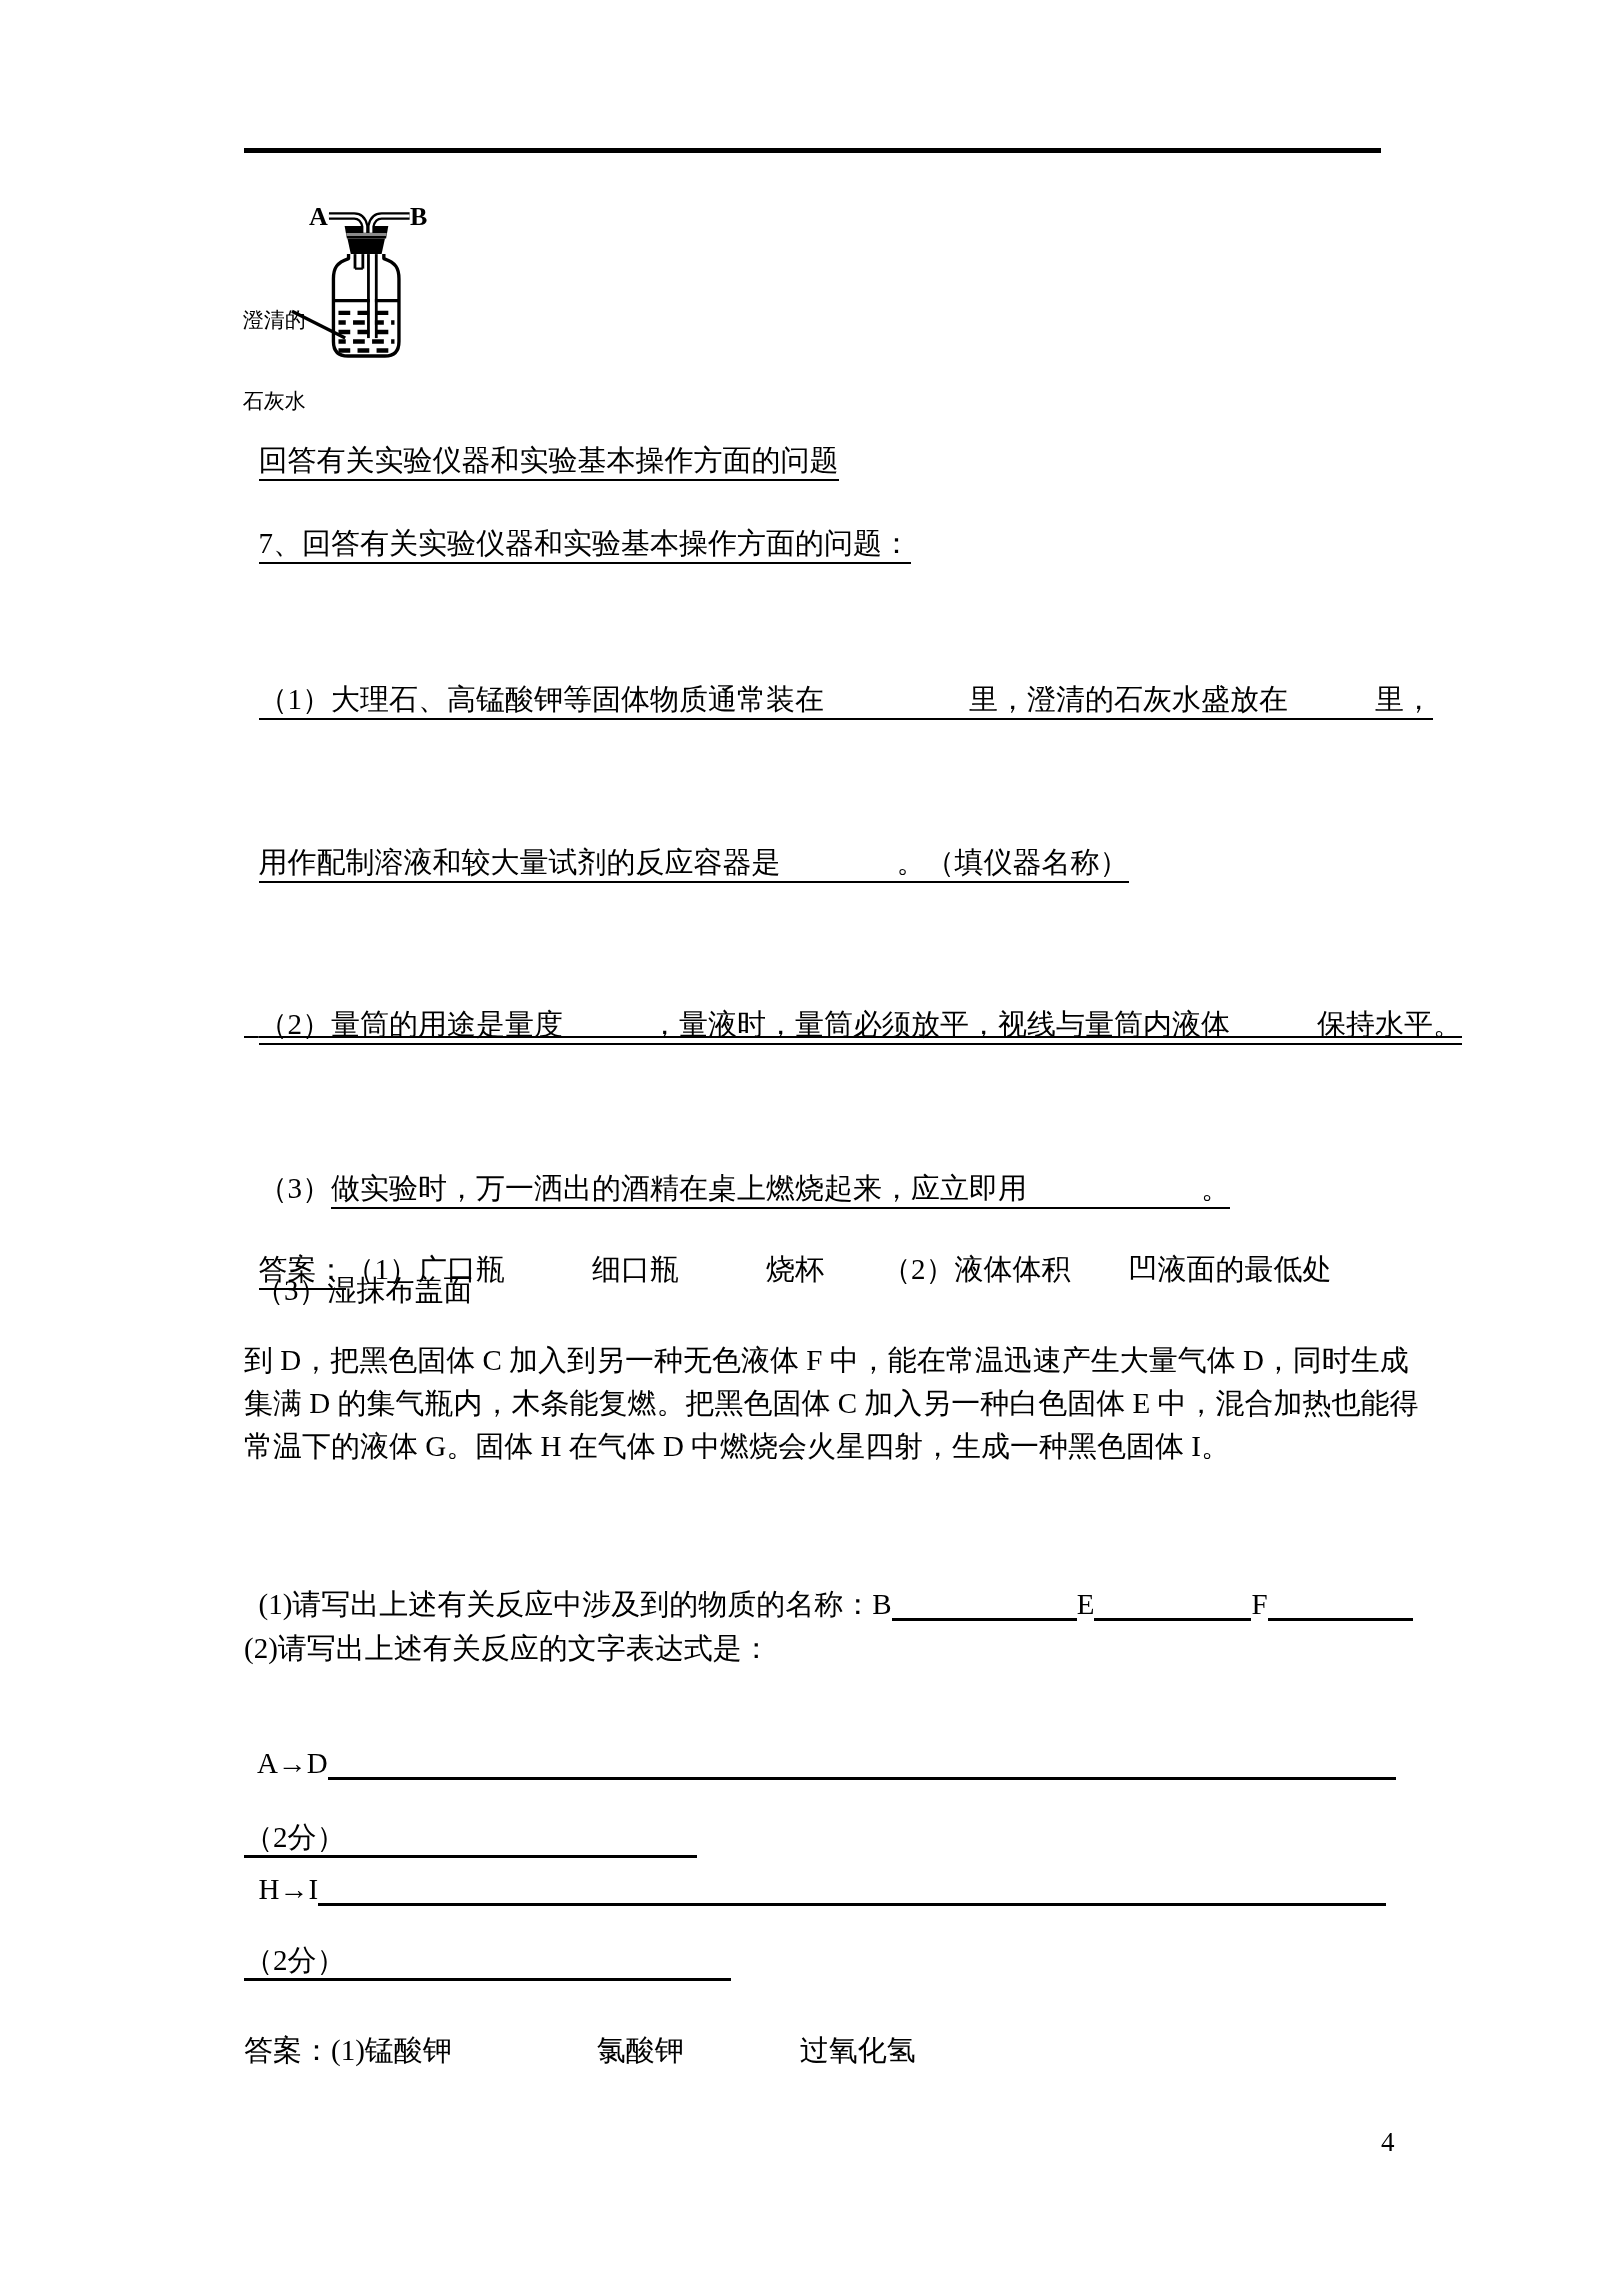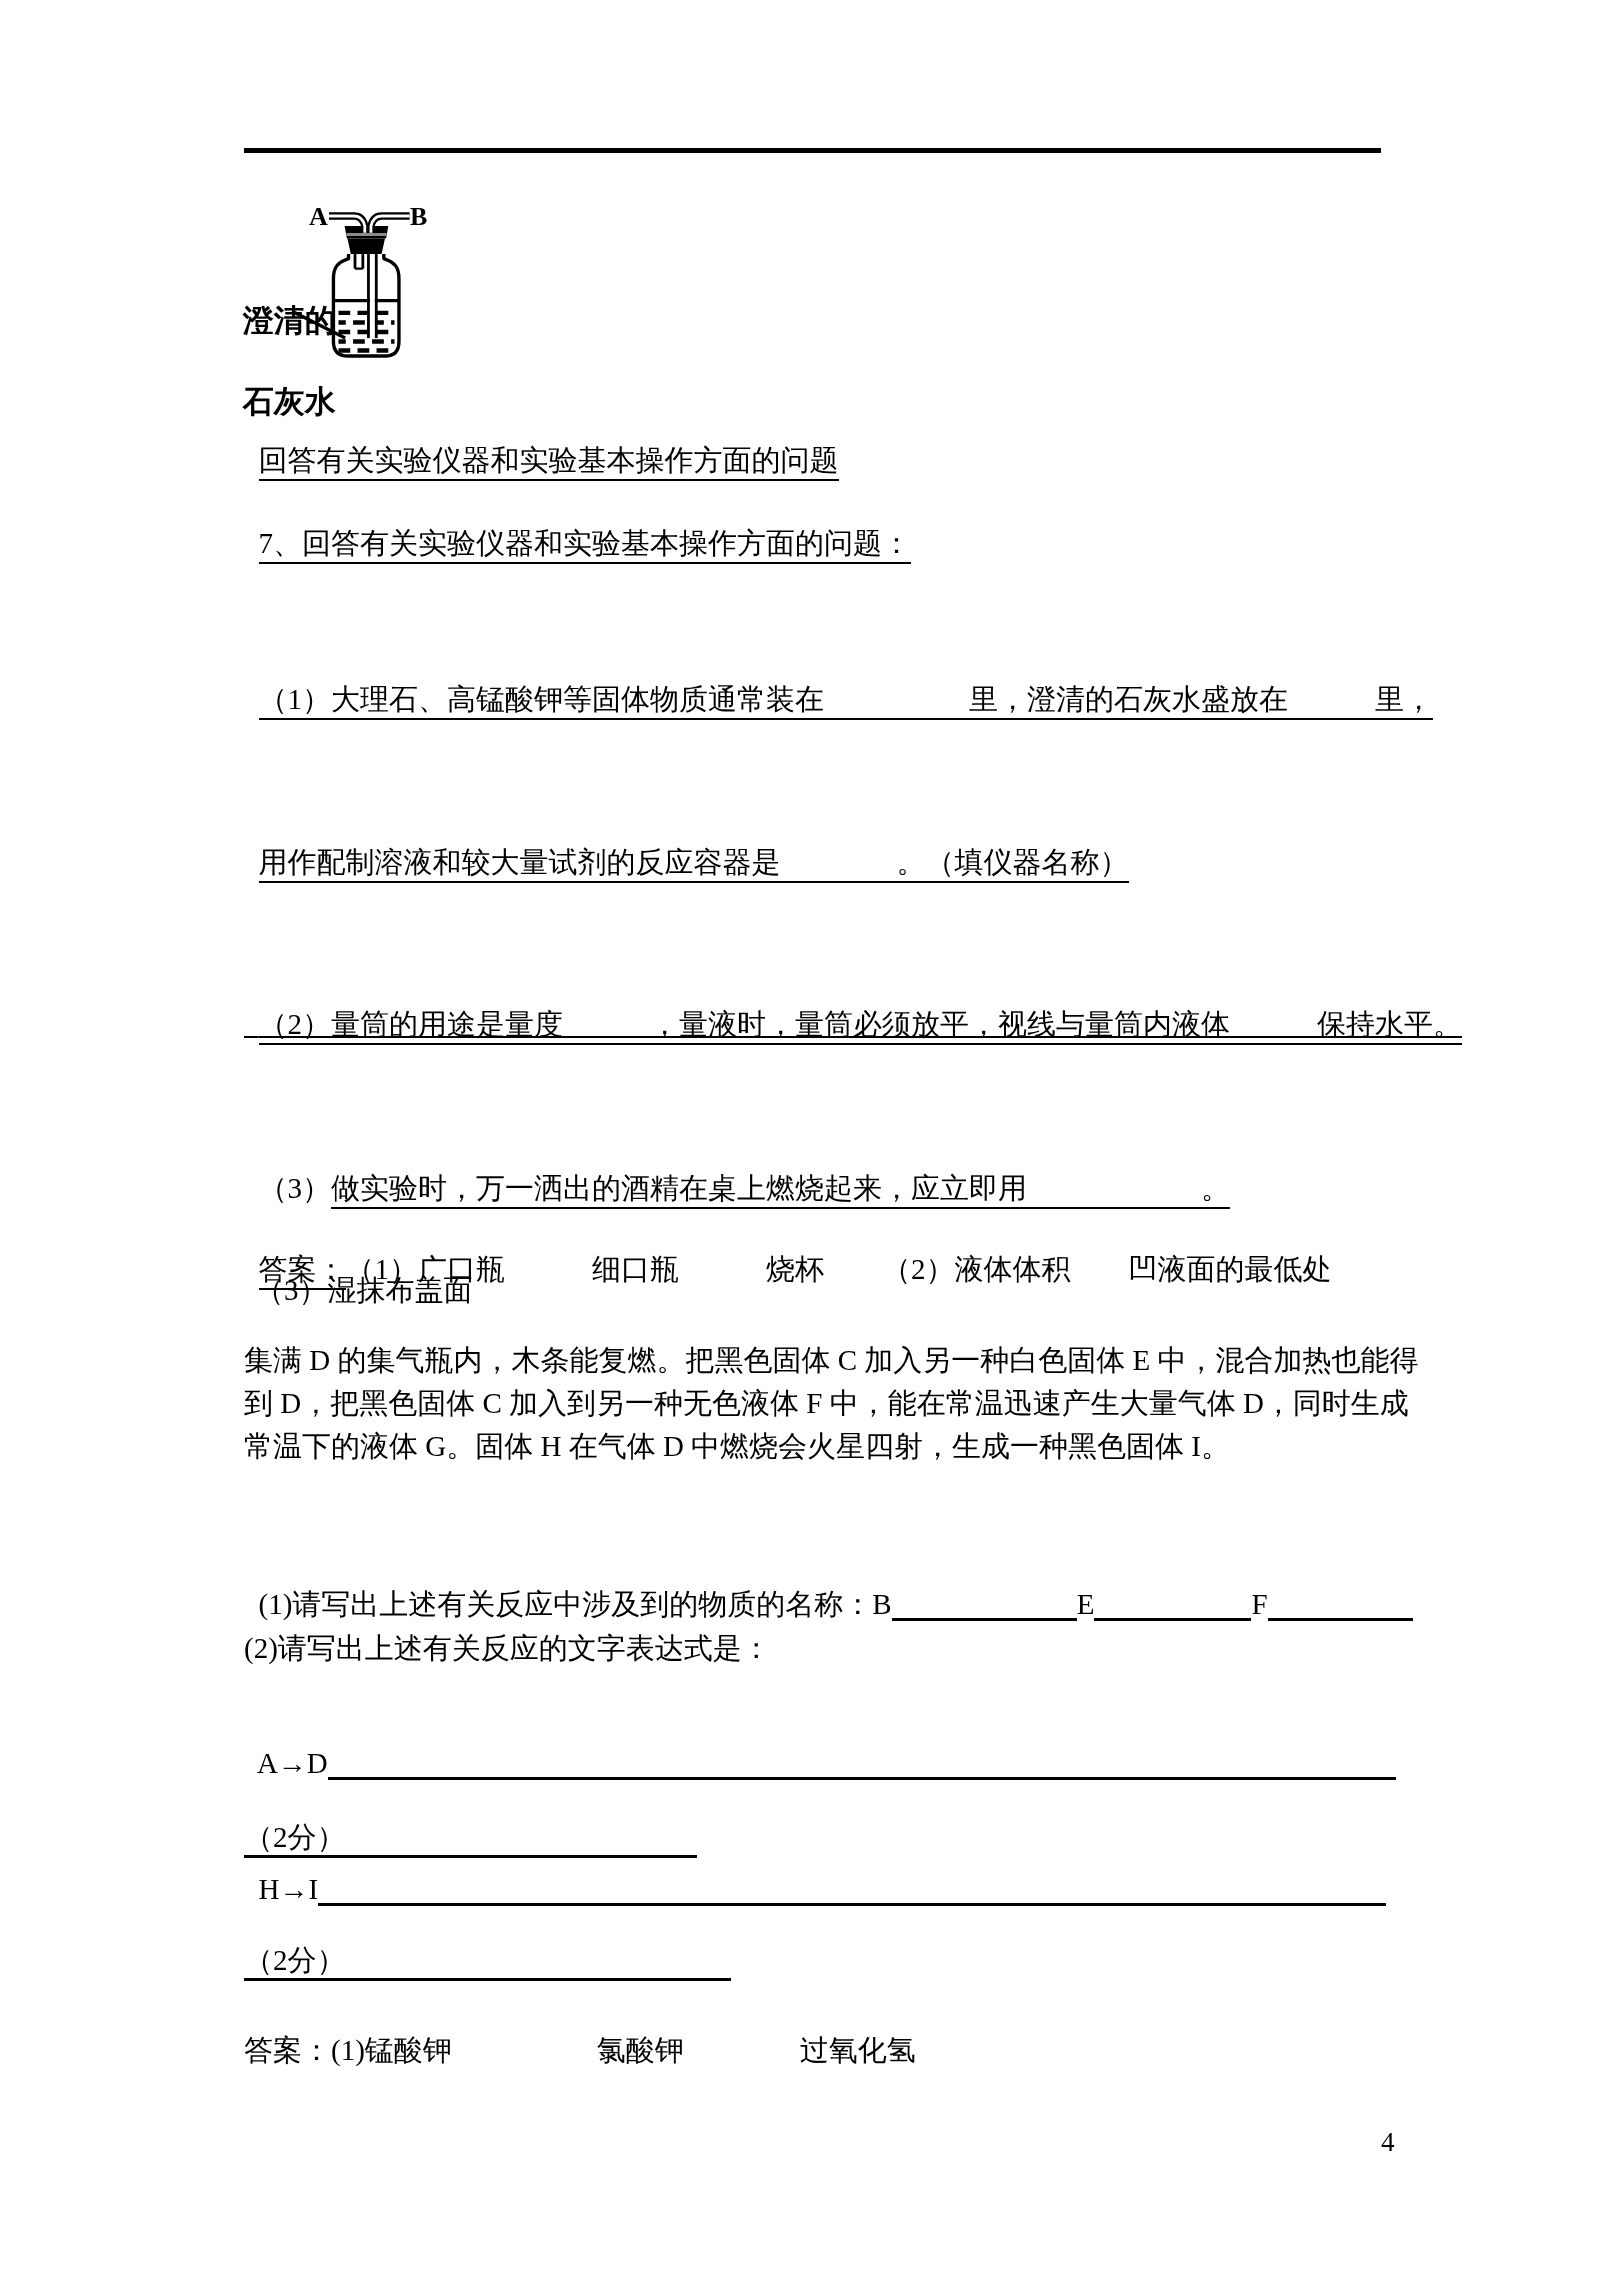--- a/index.html
+++ b/index.html
@@ -10,21 +10,21 @@
     color:#000;
   }
   .abs{position:absolute;}
   .txt{font-size:29px;line-height:35px;white-space:pre;}
   .u{border-bottom:2.8px solid #000;padding-bottom:2.8px;}
   .rule{background:#000;}
   .blank{display:inline-block;border-bottom:3.4px solid #000;height:28px;vertical-align:-6.7px;}
   .blankline{display:inline-block;border-bottom:3.4px solid #000;}
   .score-wrap{display:flex;justify-content:flex-start;}
   .fig-label{font-size:26px;font-weight:bold;white-space:pre;}
-  .fig-caption{font-size:31px;font-weight:bold;line-height:27px;white-space:pre;}
+  .fig-caption{font-size:21px;font-weight:normal;line-height:27px;white-space:pre;}
   .pagenum{font-size:27px;}
   svg{display:block;}
 </style>
 </head>
 <body>
 
 <div class="abs rule" style="left:244px;top:148px;width:1137px;height:5px;"></div>
 
 <div class="abs" style="left:236px;top:199px;width:210px;height:188px;">
   <svg width="210" height="188" viewBox="0 0 375 335" class="abs" style="left:0;top:0;">
@@ -97,22 +97,22 @@
   <span>（3）</span><span class="u">做实验时，万一洒出的酒精在桌上燃烧起来，应立即用　　　　　　。</span>
 </div>
 
 <div class="abs txt" style="left:244px;top:1217px;">
   <span class="u">答案：</span><span>（1）广口瓶　　　细口瓶　　　烧杯　　（2）液体体积　　凹液面的最低处</span>
 </div>
 
 <div class="abs txt" style="left:255px;top:1266px;margin-top:7px;">（3）湿抹布盖面</div>
 
 <div class="abs" style="left:244px;top:1339px;width:1144px;">
+  <div class="txt" style="line-height:43px;">到 D，把黑色固体 C 加入到另一种无色液体 F 中，能在常温迅速产生大量气体 D，同时生成</div>
   <div class="txt" style="line-height:43px;">集满 D 的集气瓶内，木条能复燃。把黑色固体 C 加入另一种白色固体 E 中，混合加热也能得</div>
-  <div class="txt" style="line-height:43px;">到 D，把黑色固体 C 加入到另一种无色液体 F 中，能在常温迅速产生大量气体 D，同时生成</div>
   <div class="txt" style="line-height:43px;">常温下的液体 G。固体 H 在气体 D 中燃烧会火星四射，生成一种黑色固体 I。</div>
 </div>
 
 <div class="abs txt" style="left:244px;top:1552px;">
   <span>(1)请写出上述有关反应中涉及到的物质的名称：</span><span>B</span><span class="blank" style="width:185px;"></span><span>E</span><span class="blank" style="width:157px;"></span><span>F</span><span class="blank" style="width:145px;"></span>
 </div>
 
 <div class="abs txt" style="left:244px;top:1631px;">(2)请写出上述有关反应的文字表达式是：</div>
 
 <div class="abs txt" style="left:244px;top:1711px;">

